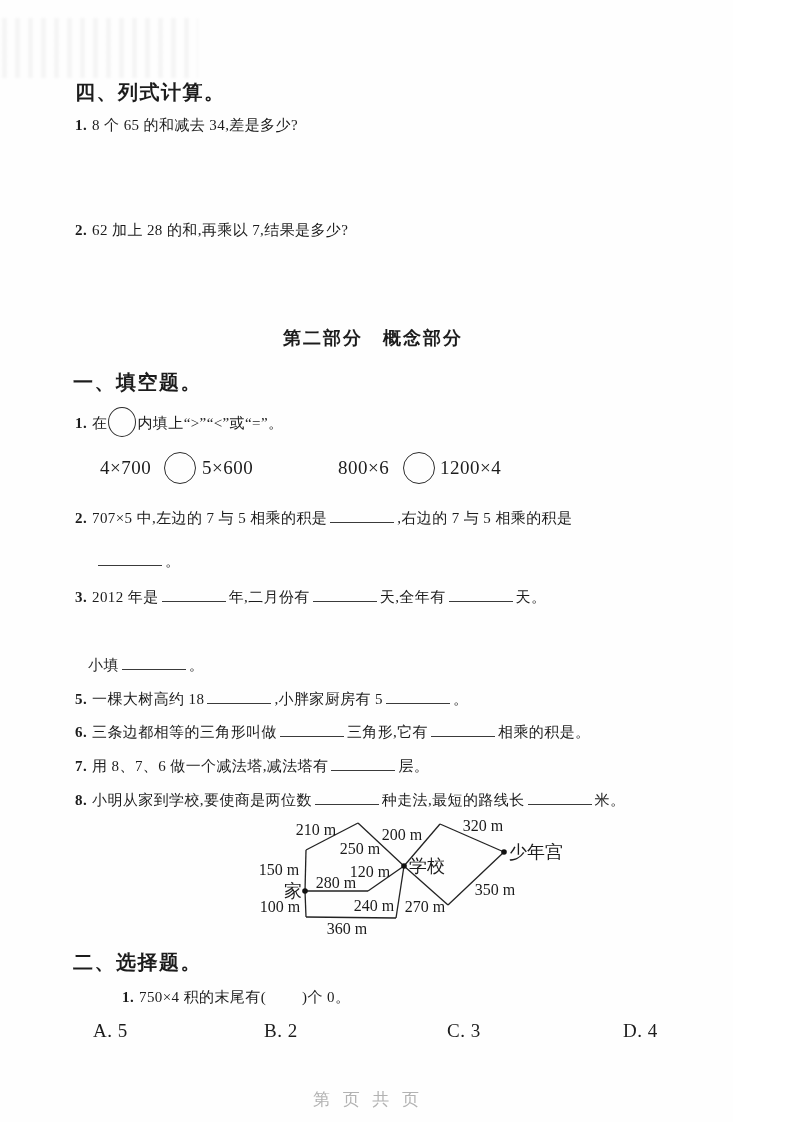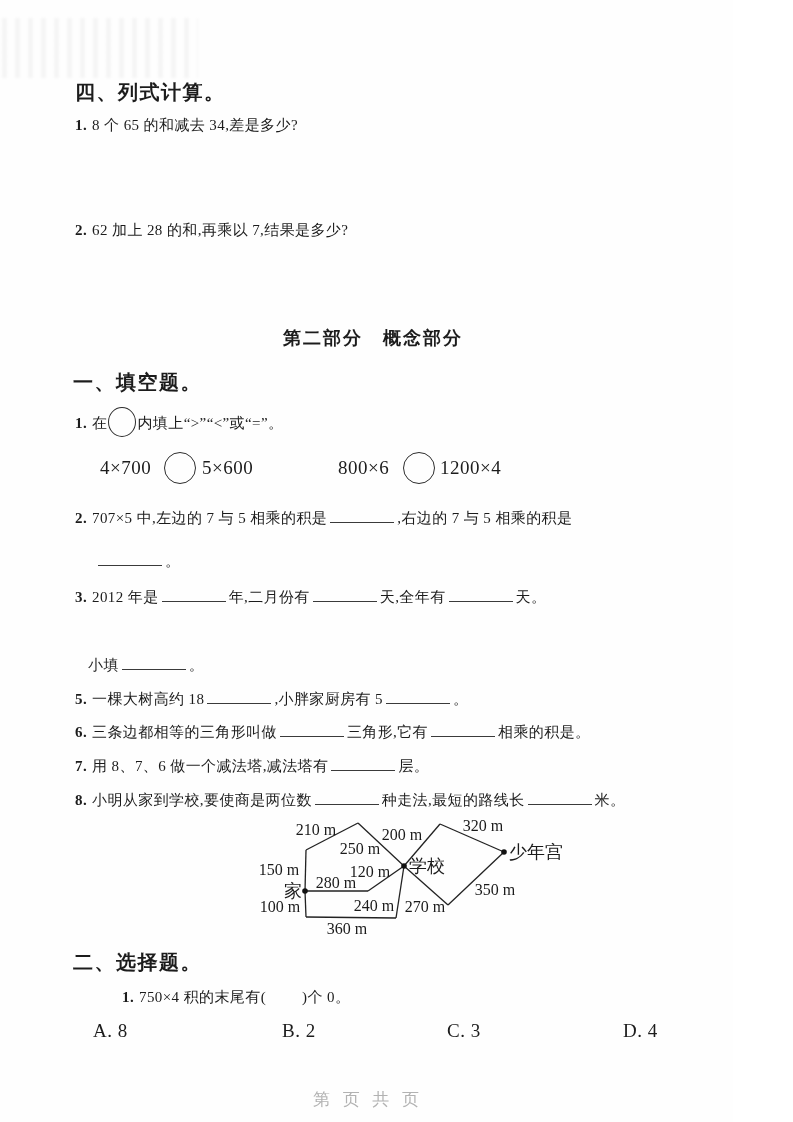--- a/index.html
+++ b/index.html
@@ -156,21 +156,21 @@
     <text x="281" y="48" text-anchor="start" class="node">少年宫</text>
   </svg>
 
   <div class="line sect" style="left:73px;top:950px;">二、选择题。</div>
 
   <div class="line" style="left:75px;top:985px;margin-left:47px;">
     <span class="qnum">1.</span><span>750×4 积的末尾有(</span><span class="paren-gap"></span><span>)个 0。</span>
   </div>
 
   <div>
-    <span class="opt" style="left:93px;top:1020px;">A. 8</span>
-    <span class="opt" style="left:282px;top:1020px;">B. 2</span>
+    <span class="opt" style="left:93px;top:1020px;">A. 5</span>
+    <span class="opt" style="left:264px;top:1020px;">B. 2</span>
     <span class="opt" style="left:447px;top:1020px;">C. 3</span>
     <span class="opt" style="left:623px;top:1020px;">D. 4</span>
   </div>
 
   <div class="footer">第 页 共 页</div>
 
 </div>
 
 </body></html>

